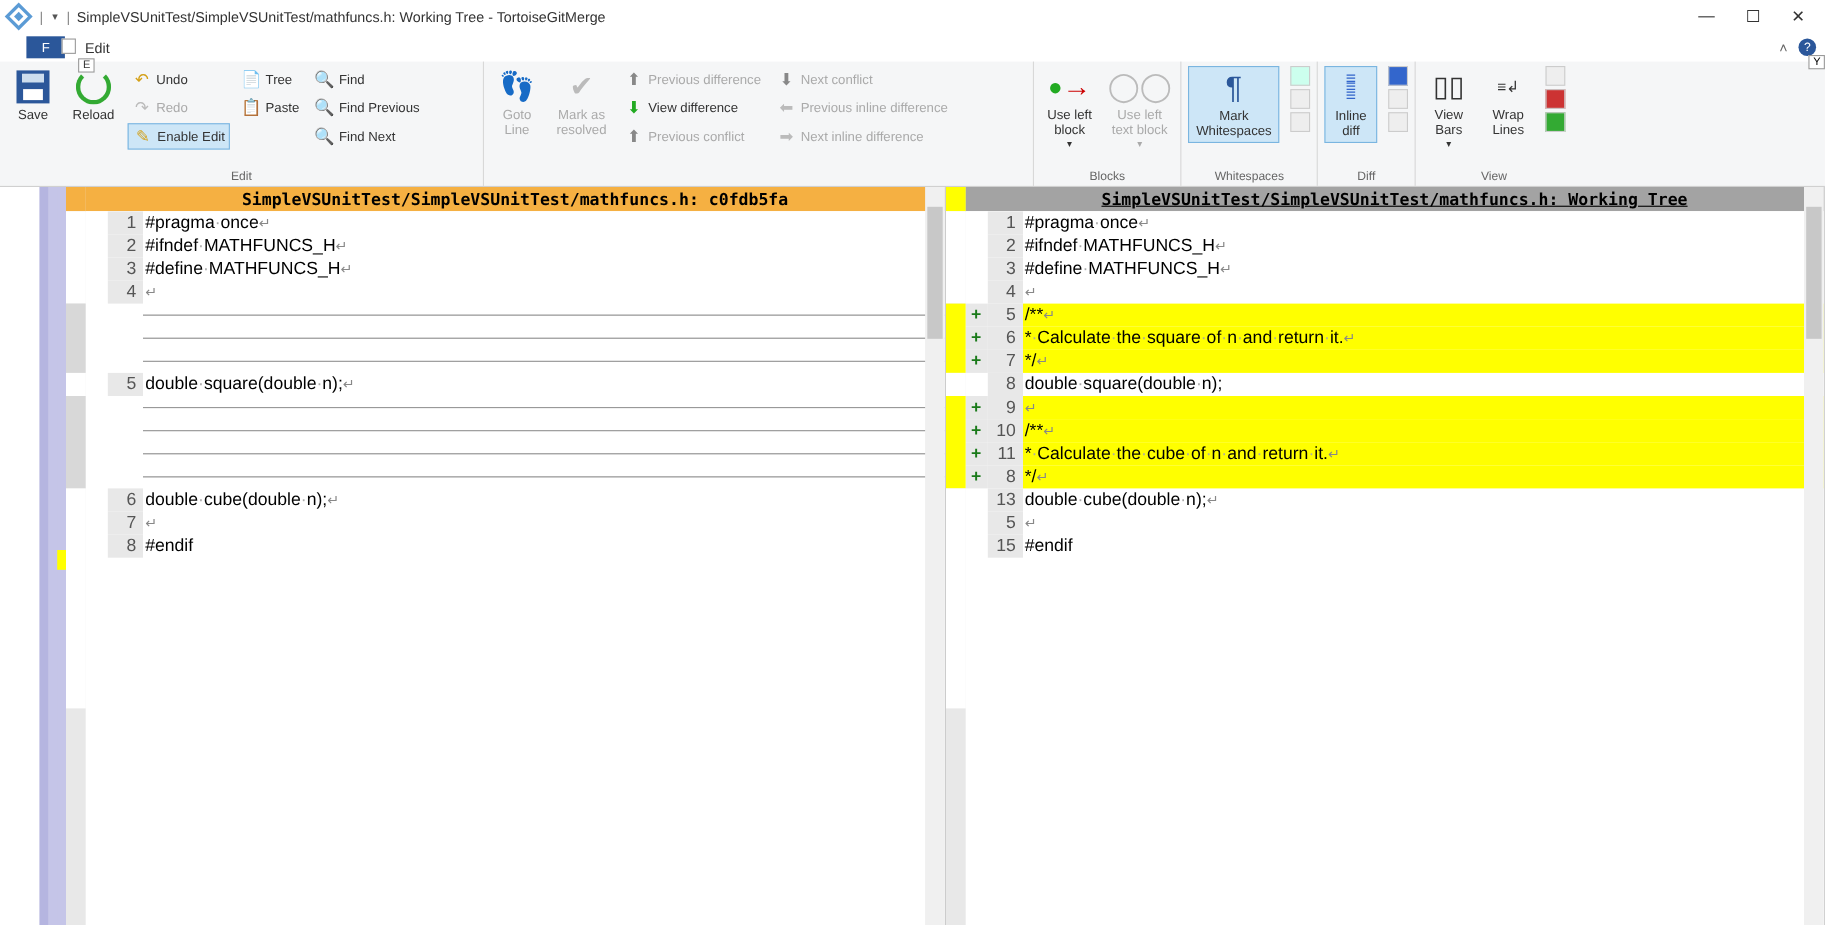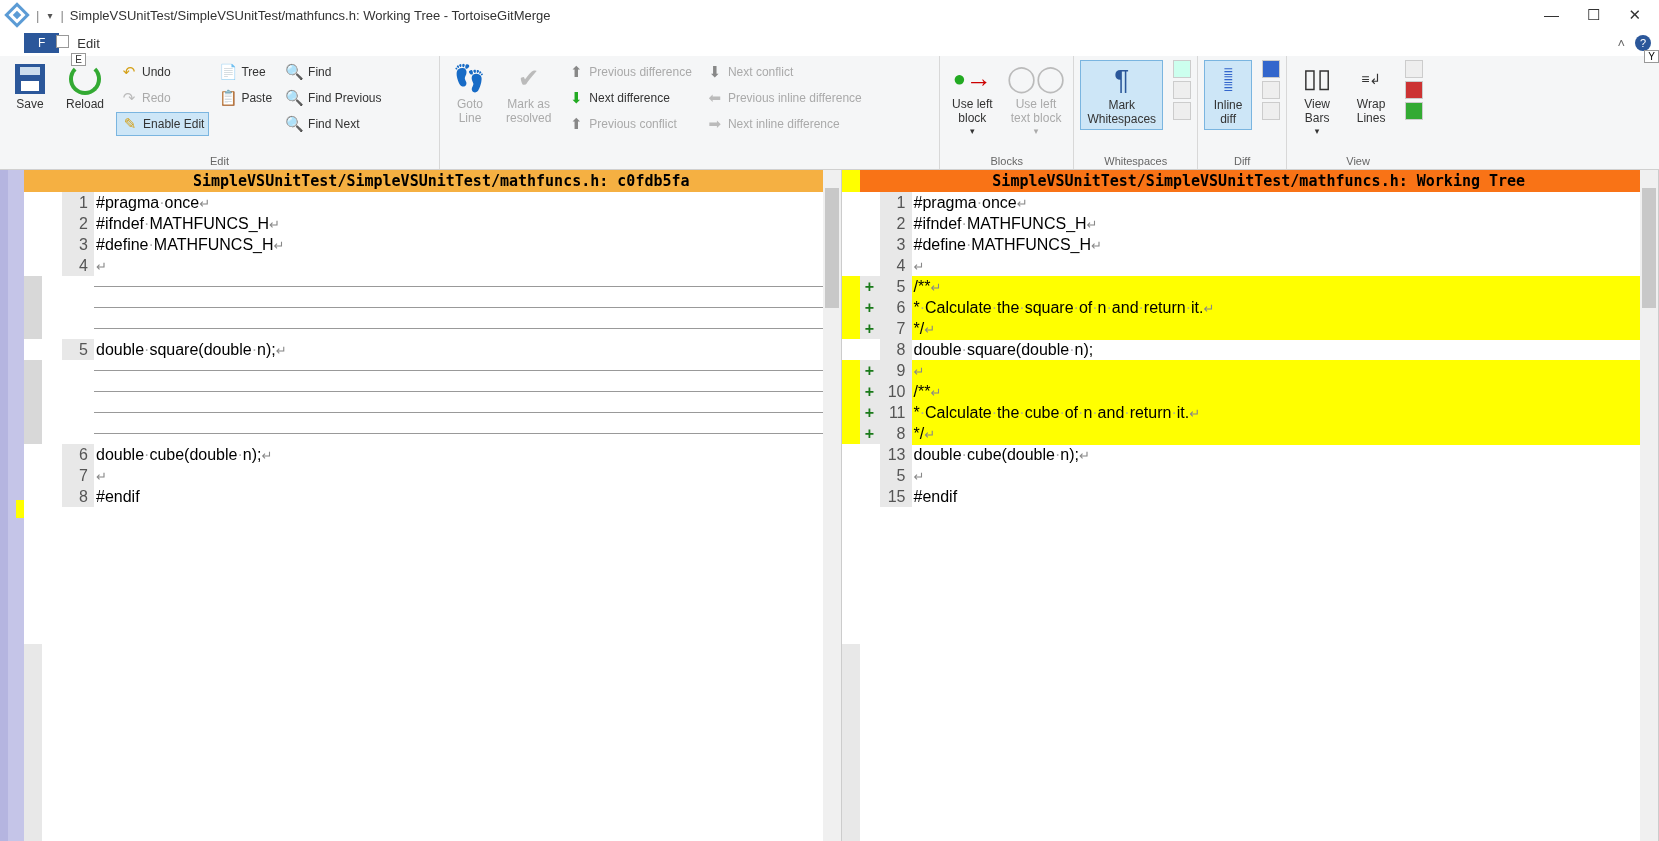--- a/index.html
+++ b/index.html
@@ -27,33 +27,33 @@
 .ribbon-row { display: flex; align-items: flex-start; gap: 6px; flex: 1; }
 .big-btn { display: flex; flex-direction: column; align-items: center; justify-content: flex-start; padding: 2px 6px; min-width: 48px; cursor: pointer; text-align:center; font-size:12px; color:#333; line-height:1.15;}
 .big-btn .ico { width: 34px; height: 34px; margin-bottom: 2px; display:flex; align-items:center; justify-content:center; font-size:26px;}
 .big-btn.active { background:#cde6f7; border:1px solid #7ab5e0;}
 .small-btn { display: flex; align-items: center; gap: 4px; padding: 2px 4px; cursor: pointer; font-size: 12px; color:#333; height: 24px;}
 .small-btn.active { background:#cde6f7; border:1px solid #7ab5e0;}
 .small-btn.disabled, .big-btn.disabled { color:#aaa; }
 .small-btn .ico { width: 18px; height: 18px; display:flex; align-items:center; justify-content:center; font-size:15px;}
 .stackv { display:flex; flex-direction:column; gap:2px;}
 
-.panes { display:flex; height: calc(100vh - 170px); }
+.panes { display:flex; height: calc(100vh - 170px); padding-left: 36px; }
 .gutter-outer { width: 24px; background: #c5c5e0; display:flex;}
 .gutter-outer .g1 { width:8px; background:#b5b5e0;}
 .gutter-outer .g2 { width:8px; background:#c5c5e8;}
 .gutter-outer .g3 { width:8px; background:#c5c5e8; position:relative;}
 .gutter-outer .g3 .yspot { position:absolute; left:0; width:8px; top: 50%; height: 30px; background: #ffff00;}
 .gutter-ind { width: 18px; background: #e8e8e8; display:flex; flex-direction:column;}
 .gutter-ind .iseg { flex:0 0 auto; width:100%; }
 
 .pane { flex:1; display:flex; flex-direction:column; position:relative; border-right:1px solid #ccc;}
 .pane-header { text-align:center; font-weight:bold; font-family: Consolas, monospace; font-size:15px; padding:2px 0; }
 .pane-header.left { background:#f5b042; }
-.pane-header.right { background:#f97316; }
+.pane-header.right { background:#a3a3a3;text-decoration:underline; }
 .scrollv { width:18px; background:#f0f0f0; position:absolute; right:0; top:0; bottom:0;}
 .scrollv .thumb { position:absolute; top:18px; left:2px; right:2px; height:120px; background:#c8c8c8;}
 
 .code-area { flex:1; background:#fff; overflow:hidden; font-family: Consolas, "Courier New", monospace; font-size:16px; line-height:21px; position:relative;}
 .code-row { display:flex; height:21px; align-items:center;}
 .code-row .mark { width:20px; text-align:center; color:#1a7a1a; font-weight:bold; background:#e8e8e8;}
 .code-row .ln { width:32px; text-align:right; padding-right:6px; color:#555; background:#e8e8e8;}
 .code-row .txt { flex:1; white-space:pre; padding-left:2px;}
 .code-row.added .txt { background:#ffff00;}
 .code-row.gap .txt { background:#d8d8d8; }
@@ -174,21 +174,21 @@
         <span style="white-space:pre-line">Mark as
 resolved</span>
       </div>
       <div class="stackv">
         <div class="small-btn disabled">
             <span class="ico arrow-up">⬆</span>
             <span>Previous difference</span>
           </div>
         <div class="small-btn">
             <span class="ico arrow-down-green">⬇</span>
-            <span>Next difference</span>
+            <span>View difference</span>
           </div>
         <div class="small-btn disabled">
             <span class="ico arrow-up">⬆</span>
             <span>Previous conflict</span>
           </div>
       </div>
       <div class="stackv">
         <div class="small-btn disabled">
             <span class="ico arrow-down">⬇</span>
             <span>Next conflict</span>

